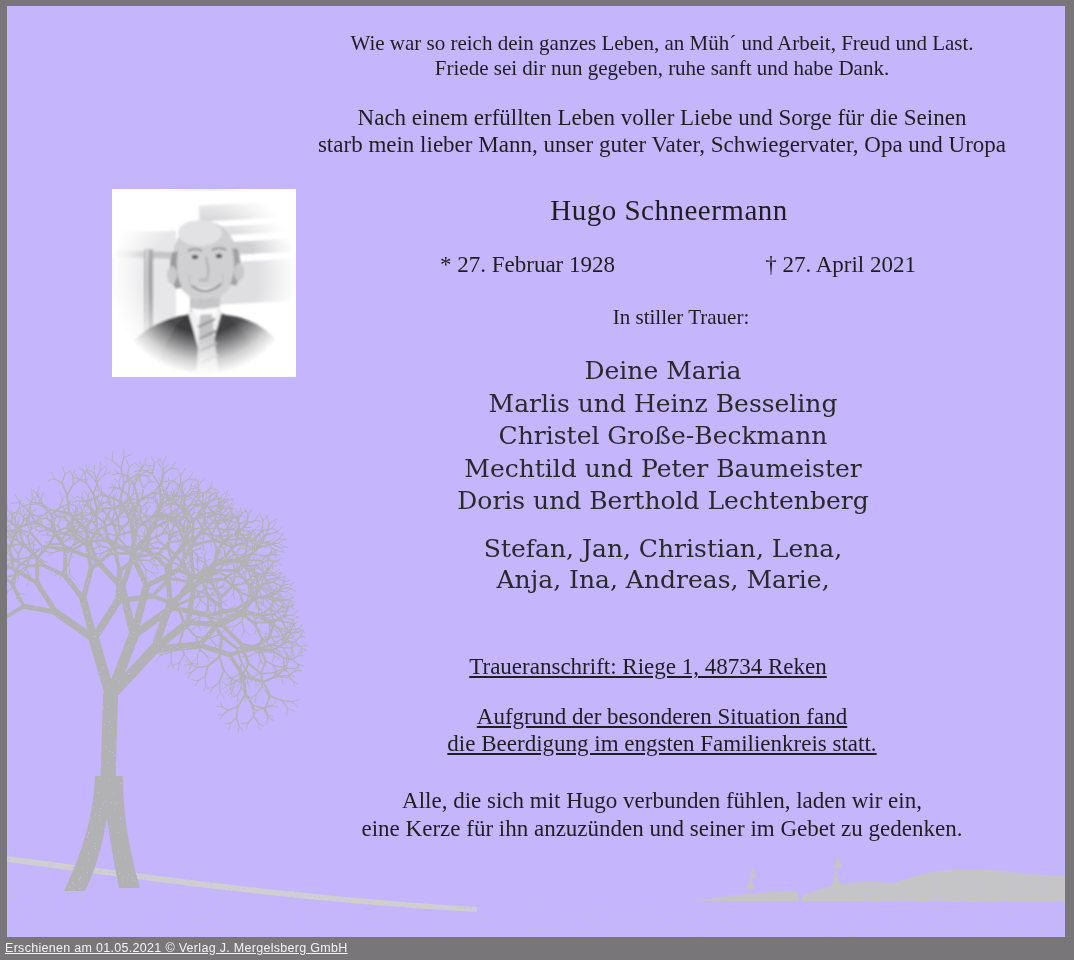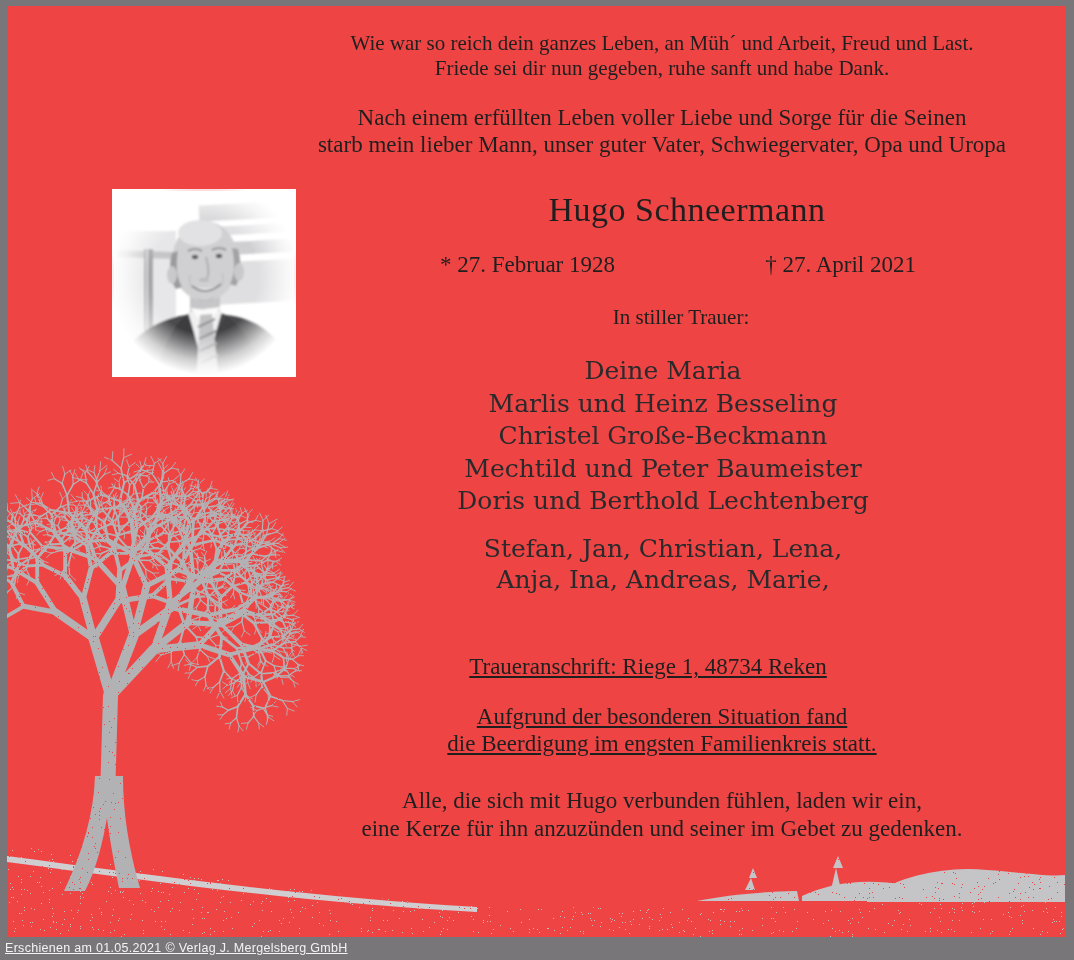--- a/index.html
+++ b/index.html
@@ -1,28 +1,28 @@
 <!DOCTYPE html>
 <html><head>
 <meta charset="utf-8">
 <style>
   html,body{margin:0;padding:0;}
   body{width:1074px;height:960px;overflow:hidden;font-family:"Liberation Serif",serif;}
   .page{position:relative;width:1074px;height:960px;background:#787679;}
-  .card{position:absolute;left:7px;top:6px;width:1058px;height:931px;background:#ef4444;overflow:hidden;}
+  .card{position:absolute;left:7px;top:6px;width:1058px;height:931px;background:#c4b5fd;overflow:hidden;}
   .scenery{position:absolute;left:0;top:0;width:1058px;height:931px;z-index:0;pointer-events:none;}
   .photo{position:absolute;left:107px;top:185px;width:180px;height:184px;z-index:1;}
   .photo svg{position:absolute;left:0;top:0;}
   .vignette{position:absolute;left:-2px;top:-2px;right:-2px;bottom:-2px;
     background:radial-gradient(ellipse 54% 54% at 50% 47%, rgba(255,255,255,0) 55%, rgba(255,255,255,0.75) 82%, #ffffff 96%);}
   .tblock{position:absolute;text-align:center;color:#1f1f1f;z-index:2;}
   .tblock div{white-space:nowrap;}
   .epigraph{left:285px;top:25px;width:740px;font-size:21px;line-height:25px;}
   .intro{left:240px;top:98px;width:830px;font-size:23px;line-height:27px;}
-  .headline{left:350px;top:180px;width:660px;font-size:34px;line-height:48px;letter-spacing:0.5px;}
+  .headline{left:332px;top:180px;width:660px;font-size:29px;line-height:48px;letter-spacing:0.5px;}
   .dates{left:433px;top:246px;width:476px;display:flex;justify-content:space-between;font-size:23px;z-index:2;position:absolute;color:#1f1f1f;}
   .trauer{left:344px;top:299px;width:660px;font-size:21px;}
   .family{left:326px;top:349px;width:660px;font-size:25px;line-height:32.5px;font-family:"DejaVu Serif",serif;color:#2a2a2c;}
   .grandchildren{left:326px;top:527px;width:660px;font-size:25px;line-height:31px;font-family:"DejaVu Serif",serif;color:#2a2a2c;}
   .address{left:311px;top:648px;width:660px;font-size:23px;text-decoration:underline;}
   .notice{left:285px;top:697px;width:740px;font-size:23px;line-height:27px;text-decoration:underline;}
   .invitation{left:285px;top:781px;width:740px;font-size:23px;line-height:27.5px;}
   .footer-note{position:absolute;left:5px;top:941px;font-family:"Liberation Sans",sans-serif;
     font-size:12.5px;color:#f3f3f3;letter-spacing:0.3px;z-index:3;text-decoration:underline;}
 </style>

